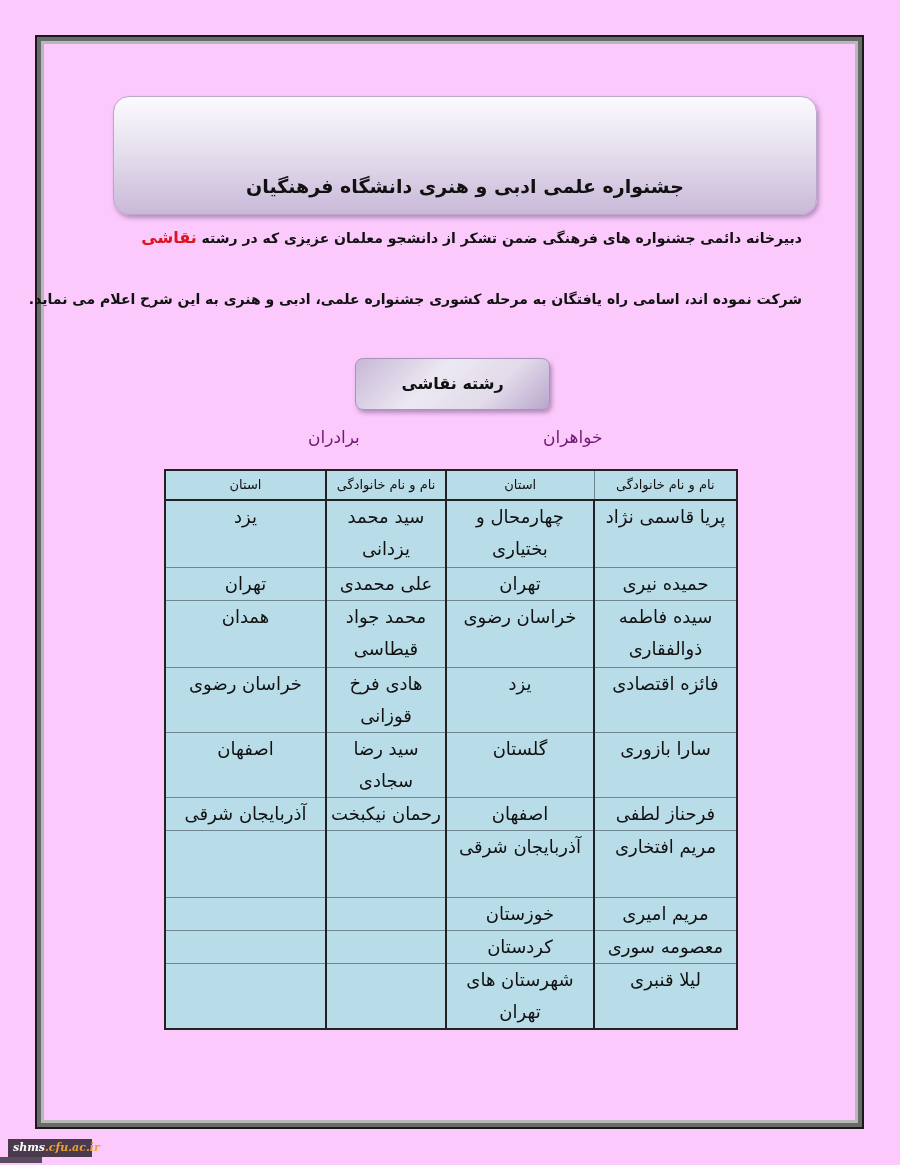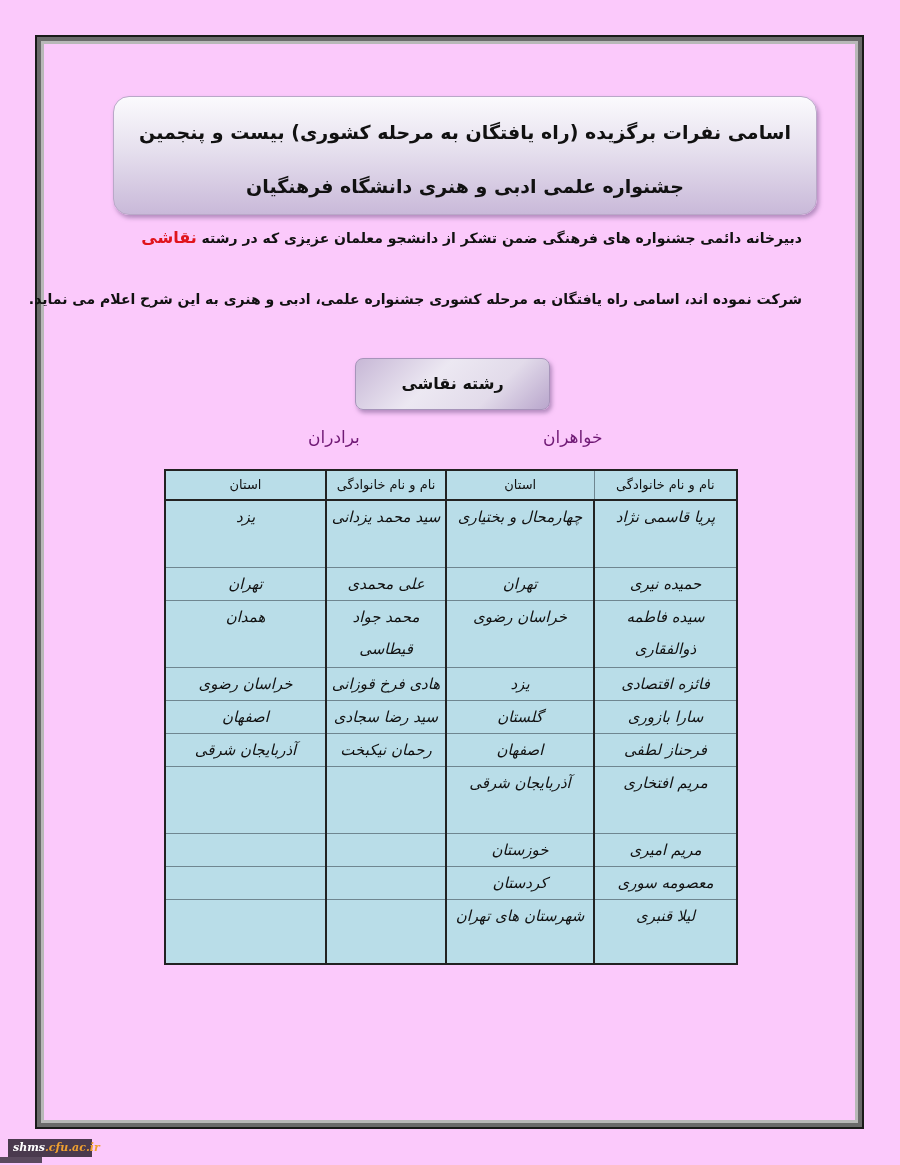--- a/index.html
+++ b/index.html
@@ -60,21 +60,21 @@
   table.results th, table.results td {
     border: 1px solid #6f8690;
     text-align: center; vertical-align: top;
     color: #111; padding: 0 0;
     font-family: "DejaVu Sans", sans-serif;
   }
   table.results th {
     height: 28px; font-size: 13px; font-weight: normal; line-height: 28px;
     border-bottom: 2px solid #222;
   }
-  table.results td { font-size: 15px; line-height: 32px; font-style: italic; }
+  table.results td { font-size: 18px; line-height: 32px; }
   table.results { border: 2px solid #222; }
   table.results .thick-l { border-left: 2px solid #222; }
   col.c1 { width: 161px; } col.c2 { width: 120px; } col.c3 { width: 148px; } col.c4 { width: 143px; }
   .watermark {
     position: absolute; left: 8px; top: 1139px; width: 84px; height: 18px;
     background: #4a3a4e; font-style: italic; font-weight: bold;
     font-size: 11px; line-height: 18px; padding-left: 5px; box-sizing: border-box;
     font-family: "DejaVu Serif", serif;
   }
   .watermark .w1 { color: #ffffff; }
@@ -83,21 +83,20 @@
     position: absolute; left: 0; top: 1157px; width: 42px; height: 6px;
     background: #5a4a5e;
   }
 </style>
 </head>
 <body>
 
 <div class="frame"></div>
 
 <div class="title-box">
-  <div class="title-line l1">اسامی نفرات برگزیده (راه یافتگان به  مرحله کشوری) بیست و پنجمین</div>
   <div class="title-line l2">جشنواره علمی ادبی و هنری دانشگاه فرهنگیان</div>
 </div>
 
 <div class="intro p1">
   <span>دبیرخانه دائمی جشنواره های فرهنگی ضمن تشکر از دانشجو معلمان عزیزی که در رشته </span><span class="highlight">نقاشی</span>
 </div>
 <div class="intro p2">شرکت نموده اند، اسامی راه یافتگان به مرحله کشوری جشنواره علمی، ادبی و هنری به این شرح اعلام می نماید.</div>
 
 <div class="sub-box">رشته نقاشی</div>
 

